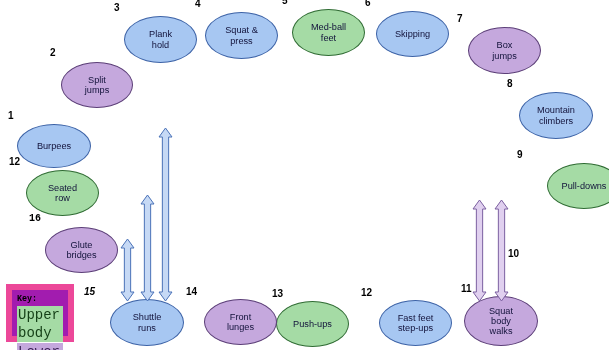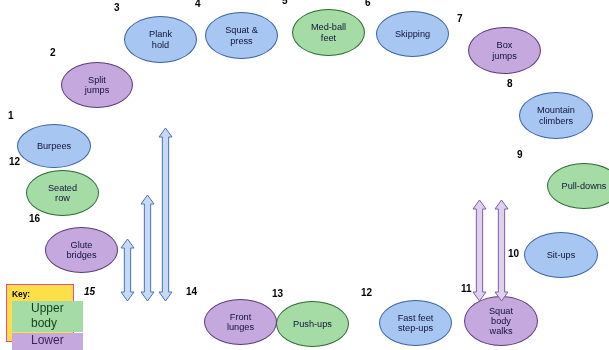--- a/index.html
+++ b/index.html
@@ -56,36 +56,37 @@
     position: absolute;
   }
   .arrow svg {
     display: block;
     width: 100%;
     height: 100%;
   }
   #key-box {
     position: absolute;
     box-sizing: border-box;
-    border: 1px solid #ec4899;
-    background: #fde047;
+    border: 6px solid #ec4899;
+    background: #a21caf;
     padding: 4px 5px 5px 5px;
+    font-family: Liberation Mono, monospace;
   }
   #key-box .key-title {
     font-size: 8.4px;
     font-weight: bold;
     color: #000000;
     margin-bottom: 1px;
     line-height: 1.25;
   }
   #key-box .key-row {
-    font-size: 12px;
+    font-size: 14px;
     line-height: 1.3;
     display: inline-block;
-    padding: 0 19px;
+    padding: 0 1px;
   }
   #key-box .key-line { line-height: 1.3; }
   .k-upper { background: #a5dba5; color: #143f16; }
   .k-lower { background: #c5a8dd; color: #3d2357; }
   .k-whole { background: #a7c7f2; color: #12213f; }
 </style>
 </head>
 <body>
 
 <div id="canvas">
@@ -106,38 +107,39 @@
     <div class="node whole" style="left: 376px; top: 11px; width: 73px; height: 46px;">Skipping</div>
     <div class="num" style="left: 365px; top: -2px;">6</div>
     <div class="node lower" style="left: 468px; top: 27px; width: 73px; height: 47px;">Box
 jumps</div>
     <div class="num" style="left: 457px; top: 14px;">7</div>
     <div class="node whole" style="left: 519px; top: 92px; width: 74px; height: 47px;">Mountain
 climbers</div>
     <div class="num" style="left: 507px; top: 79px;">8</div>
     <div class="node upper" style="left: 547px; top: 163px; width: 74px; height: 46px;">Pull-downs</div>
     <div class="num" style="left: 517px; top: 150px;">9</div>
-    <div class="node whole" style="left: 524px; top: 232px; width: 74px; height: 46px;">Sit-ups</div>
     <div class="num" style="left: 508px; top: 219px; margin-top: 30px;">10</div>
     <div class="node lower" style="left: 464px; top: 296px; width: 74px; height: 50px;">Squat
 body
 walks</div>
     <div class="num" style="left: 445px; top: 284px; margin-left: 16px;">11</div>
     <div class="node whole" style="left: 379px; top: 300px; width: 73px; height: 46px;">Fast feet
 step-ups</div>
     <div class="num" style="left: 361px; top: 288px;">12</div>
     <div class="node upper" style="left: 276px; top: 301px; width: 73px; height: 46px;">Push-ups</div>
     <div class="num" style="left: 272px; top: 289px;">13</div>
     <div class="node lower" style="left: 204px; top: 299px; width: 73px; height: 46px;">Front
 lunges</div>
     <div class="num" style="left: 186px; top: 287px;">14</div>
+    <div class="node whole" style="left: 110px; top: 299px; width: 74px; height: 47px;">Shuttle
+runs</div>
     <div class="num" style="left: 84px; top: 287px; font-style: italic;">15</div>
     <div class="node lower" style="left: 45px; top: 227px; width: 73px; height: 46px;">Glute
 bridges</div>
-    <div class="num" style="left: 29px; top: 214px;">16</div>
+    <div class="num" style="left: 29px; top: 214px; font-family: Liberation Mono, monospace;">16</div>
     <div class="node upper" style="left: 26px; top: 170px; width: 73px; height: 46px; text-align: center;">Seated
 row</div>
     <div class="num" style="left: 9px; top: 157px;">12</div>
     <div class="arrow" style="left: 120px; top: 238px; width: 15px; height: 64px;">
       <svg viewBox="0 0 15 64" preserveAspectRatio="none">
         <polygon points="7.5,1 14,10 10.65,10 10.65,54 14,54 7.5,63 1,54 4.35,54 4.35,10 1,10" fill="#c6d9f5" stroke="#4a72b8" stroke-width="1"></polygon>
       </svg>
     </div>
     <div class="arrow" style="left: 140px; top: 194px; width: 15px; height: 108px;">
       <svg viewBox="0 0 15 108" preserveAspectRatio="none">

